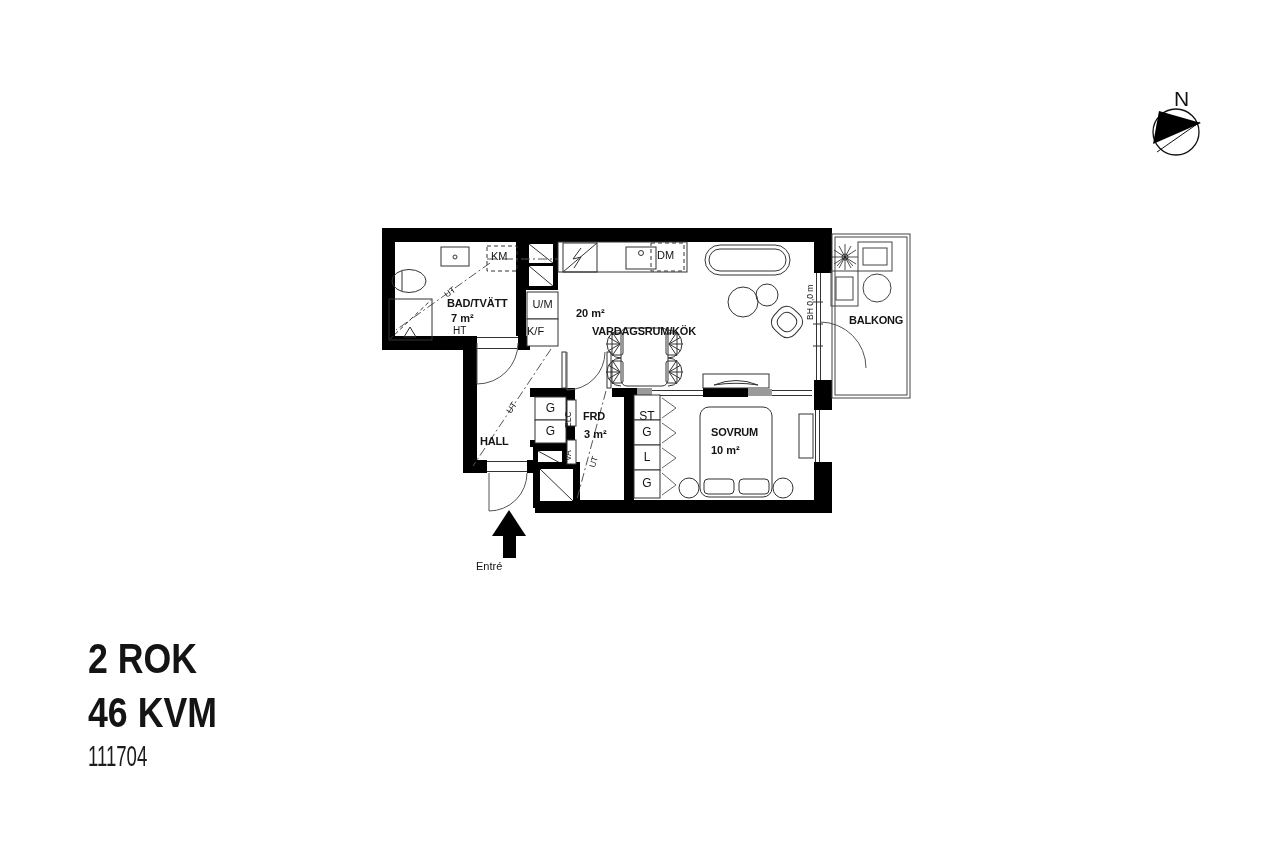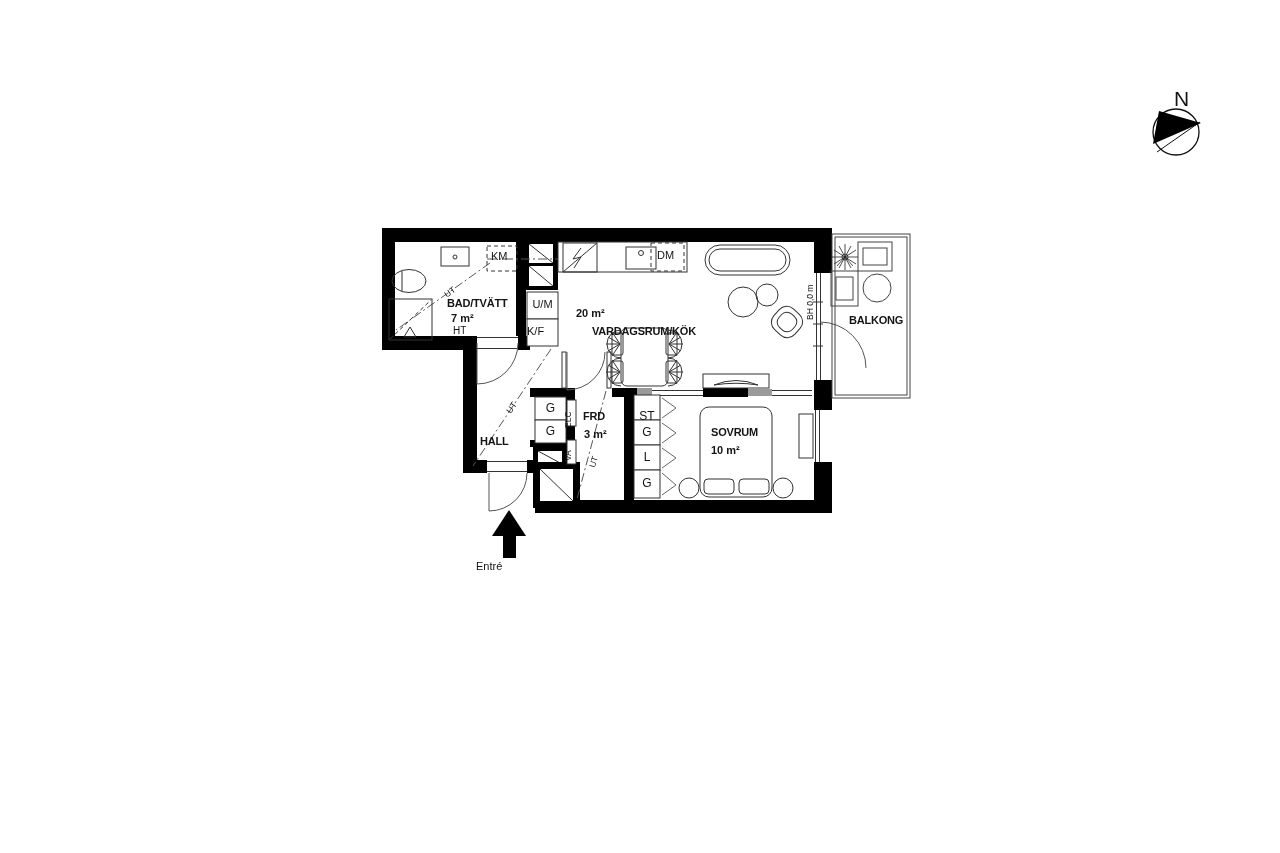--- a/index.html
+++ b/index.html
@@ -290,14 +290,19 @@
 <div class="lbl cl" style="left:634px;top:451px;width:26px;">L</div>
 <div class="lbl cl" style="left:634px;top:477px;width:26px;">G</div>
 
 <div class="lbl room" style="left:849px;top:315px;">BALKONG</div>
 <div class="lbl sm rot" style="left:806px;top:320px;transform:rotate(-90deg);">BH 0,0 m</div>
 
 <div class="lbl app" style="left:476px;top:561px;">Entré</div>
 
 <div class="lbl" style="left:1174px;top:88px;font-size:21px;">N</div>
 
-
+<div style="position:absolute;left:88px;top:638px;">
+  <div class="lbl title-line" style="position:static;">2 ROK</div>
+  <div class="lbl title-line" style="position:static;margin-top:12px;">46 KVM</div>
+  <div class="lbl title-num" style="position:static;margin-top:7px;">111704</div>
 </div>
 
+</div>
+
 </body></html>

